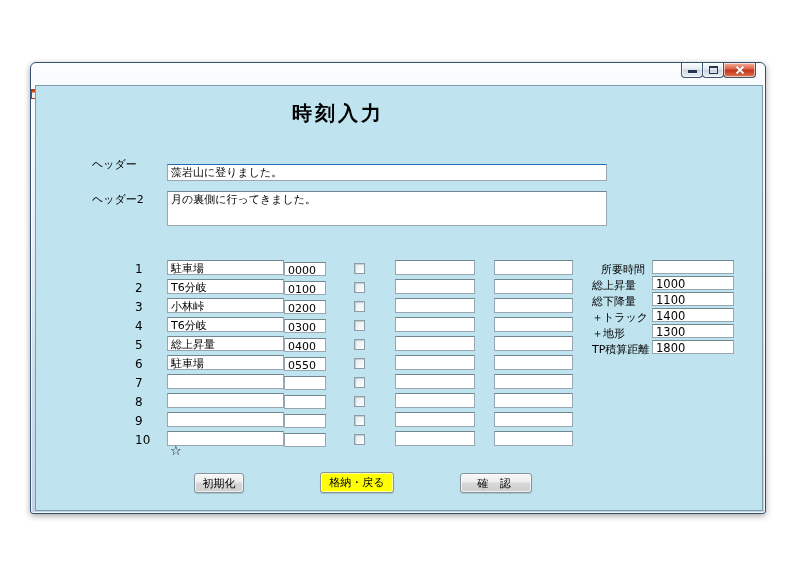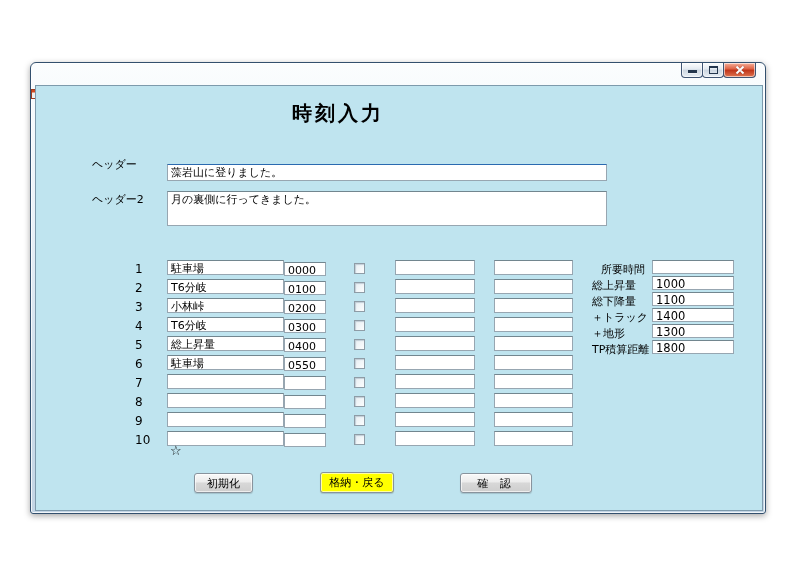--- a/index.html
+++ b/index.html
@@ -80,21 +80,21 @@
   .s-field { position:absolute; left:62px; top:0; width:82px; height:14px; font-size:11.5px; line-height:12px; }
 
   
   .btn {
     position:absolute; border:1px solid #88939d; border-radius:3px;
     background:linear-gradient(180deg,#f9f9f9 0%,#ececec 44%,#d8d8d8 50%,#cecece 100%);
     box-shadow:inset 0 0 0 1px rgba(255,255,255,.65), 0 1px 1px rgba(0,0,0,.15);
     font-size:11px; text-align:center; display:flex; align-items:center; justify-content:center;
     white-space:nowrap;
   }
-  .btn-init    { left:158px; top:387px; width:59px; height:20px; }
+  .btn-init    { left:158px; top:387px; width:50px; height:20px; }
   .btn-store   { left:284px; top:386px; width:74px; height:21px; background:#ffff00; }
   .btn-confirm { left:424px; top:387px; width:72px; height:20px; letter-spacing:4px; }
 </style>
 </head>
 <body>
 
 <div id="canvas">
   <div class="window">
 
     <div class="titlebar">

